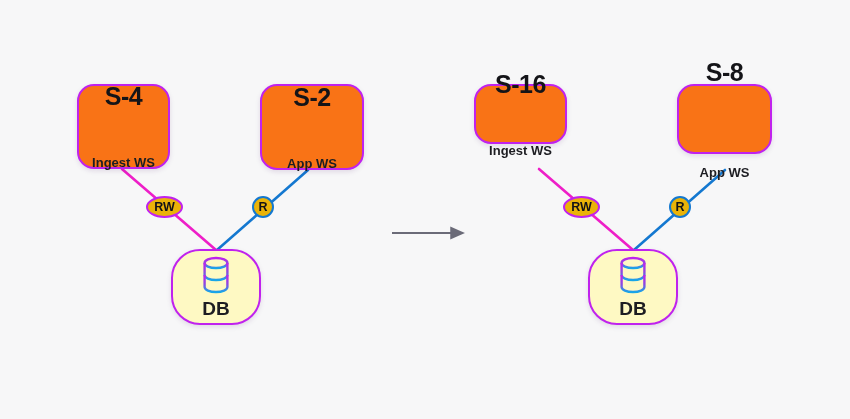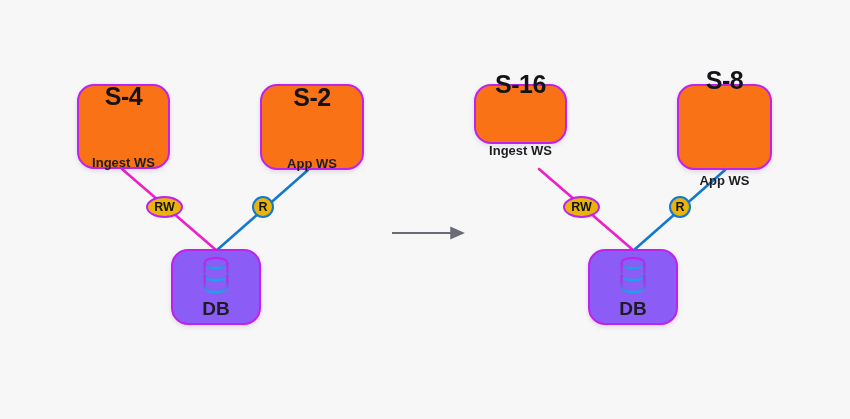--- a/index.html
+++ b/index.html
@@ -50,23 +50,23 @@
   .node-sub {
     font-size: 13px;
     font-weight: 600;
     color: #1d1d22;
     line-height: 1;
     margin-top: 36px;
   }
   .db-node {
     position: absolute;
     box-sizing: border-box;
-    background: #8b5cf6;
+    background: #fef9c3;
     border: 2.6px solid #c022ee;
-    border-radius: 17px;
+    border-radius: 29px;
     display: flex;
     flex-direction: column;
     align-items: center;
     justify-content: center;
     box-shadow: 0 2px 5px rgba(80, 20, 110, 0.13);
   }
   .db-icon {
     width: 34px;
     height: 38px;
     margin-bottom: 5px;
@@ -156,21 +156,21 @@
 
   <div class="badge badge-r" style="left:252px; top:196px; width:22px; height:22px;">
     <span>R</span>
   </div>
 
   <div class="node" style="left:474px; top:84px; width:93px; height:60px;">
     <div class="node-title">S-16</div>
     <div class="node-sub">Ingest WS</div>
   </div>
 
-  <div class="node" style="left:677px; top:84px; width:95px; height:86px;gap:34px;">
+  <div class="node" style="left:677px; top:84px; width:95px; height:70px;gap:34px;">
     <div class="node-title">S-8</div>
     <div class="node-sub">App WS</div>
   </div>
 
   <div class="db-node" style="left:588px; top:249px; width:90px; height:76px;">
     <svg class="db-icon" viewBox="0 0 34 38" xmlns="http://www.w3.org/2000/svg">
       <g fill="none" stroke="url(#dbgrad-2)" stroke-width="2.4">
         <ellipse cx="17" cy="7" rx="11.4" ry="5"></ellipse>
         <path d="M5.6 7 V19 a11.4 5 0 0 0 22.8 0 V7"></path>
         <path d="M5.6 19 V31 a11.4 5 0 0 0 22.8 0 V19"></path>

